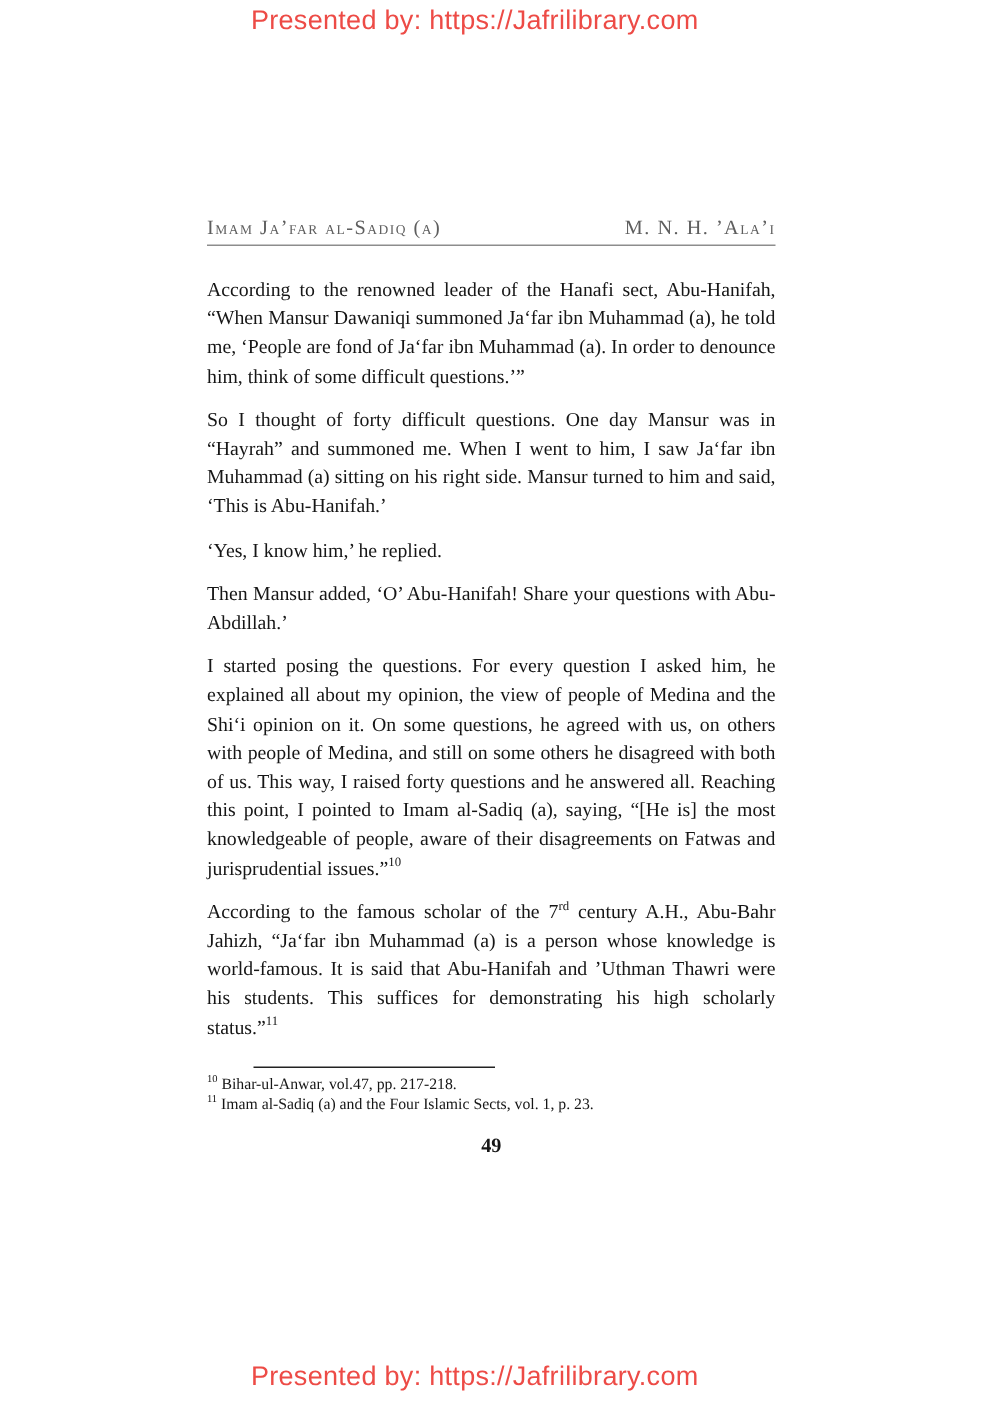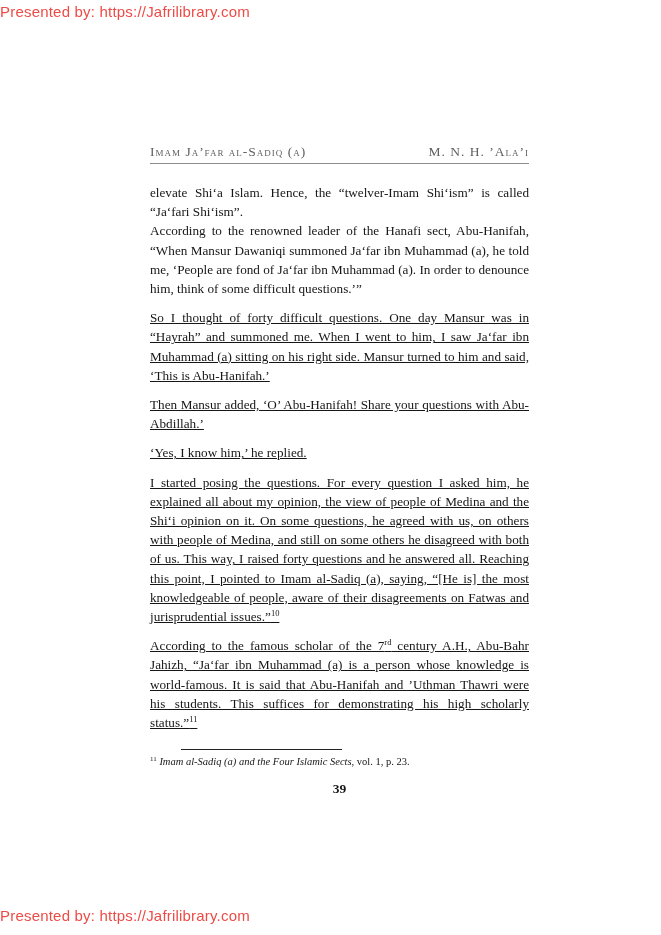--- a/index.html
+++ b/index.html
@@ -12,59 +12,58 @@
     height: 935px;
     position: relative;
     overflow: hidden;
     font-family: "Liberation Serif", serif;
     color: #161616;
   }
   .banner {
     position: absolute;
     left: 0;
     width: 633px;
-    text-align: left;
+    text-align: center;
     font-family: "Liberation Sans", sans-serif;
-    font-size: 15px;
+    font-size: 18px;
     letter-spacing: 0.2px;
   }
   .banner-top { top: 3px; }
   .banner-bottom { top: 907px; }
   .page {
     position: absolute;
     left: 138px;
     top: 144px;
     width: 379px;
-    margin-left: 12px;
   }
   .page-header {
     display: flex;
     justify-content: space-between;
     align-items: baseline;
     font-variant: small-caps;
     letter-spacing: 1px;
     font-size: 13.5px;
     border-bottom: 1.5px solid #8d8d8d;
     padding-bottom: 3px;
   }
   .page-header span { white-space: nowrap; }
   .body-text {
     margin-top: 19px;
     font-size: 13.2px;
     line-height: 19.2px;
     text-align: justify;
   }
   .body-text p { margin: 0; }
-  .body-text p.gap { margin-top: 10px; text-decoration: underline; }
+  .body-text p.gap { margin-top: 10px; }
   sup {
     font-size: 8.5px;
     line-height: 0;
     vertical-align: super;
   }
-  .italic { font-style: italic; }
+  .italic { }
   .footnote-sep {
     margin-top: 17px;
     margin-left: 31px;
     width: 161px;
     border-top: 1.2px solid #222222;
   }
   .footnotes {
     margin-top: 5px;
     font-size: 10.5px;
     line-height: 13.5px;
@@ -84,32 +83,32 @@
 <div class="banner banner-top" style="color: rgb(237, 75, 70);">Presented by: https://Jafrilibrary.com</div>
 
 <div class="page">
 
   <div class="page-header" style="color: rgb(94, 94, 94);">
     <span>Imam Ja’far al-Sadiq (a)</span>
     <span>M. N. H. ’Ala’i</span>
   </div>
 
   <div class="body-text">
-    <p><span>elevate Shi‘a Islam. Hence, the “twelver-Imam Shi‘ism” is called “Ja‘fari Shi‘ism”.</span></p>
     <p><span>According to the renowned leader of the Hanafi sect, Abu-Hanifah, “When Mansur Dawaniqi summoned Ja‘far ibn Muhammad (a), he told me, ‘People are fond of Ja‘far ibn Muhammad (a). In order to denounce him, think of some difficult questions.’”</span></p>
     <p class="gap"><span>So I thought of forty difficult questions. One day Mansur was in “Hayrah” and summoned me. When I went to him, I saw Ja‘far ibn Muhammad (a) sitting on his right side. Mansur turned to him and said, ‘This is Abu-Hanifah.’</span></p>
+    <p class="gap"><span>‘Yes, I know him,’ he replied.</span></p>
     <p class="gap"><span>Then Mansur added, ‘O’ Abu-Hanifah! Share your questions with Abu-Abdillah.’</span></p>
-    <p class="gap"><span>‘Yes, I know him,’ he replied.</span></p>
     <p class="gap"><span>I started posing the questions. For every question I asked him, he explained all about my opinion, the view of people of Medina and the Shi‘i opinion on it. On some questions, he agreed with us, on others with people of Medina, and still on some others he disagreed with both of us. This way, I raised forty questions and he answered all. Reaching this point, I pointed to Imam al-Sadiq (a), saying, “[He is] the most knowledgeable of people, aware of their disagreements on Fatwas and jurisprudential issues.”</span><sup>10</sup></p>
     <p class="gap"><span>According to the famous scholar of the 7</span><sup>rd</sup><span> century A.H., Abu-Bahr Jahizh, “Ja‘far ibn Muhammad (a) is a person whose knowledge is world-famous. It is said that Abu-Hanifah and ’Uthman Thawri were his students. This suffices for demonstrating his high scholarly status.”</span><sup>11</sup></p>
   </div>
 
   <div class="footnote-sep"></div>
 
   <div class="footnotes">
+    <p><sup>10</sup><span> Bihar-ul-Anwar, vol.47, pp. 217-218.</span></p>
     <p><sup>11</sup><span> </span><span class="italic">Imam al-Sadiq (a) and the Four Islamic Sects</span><span>, vol. 1, p. 23.</span></p>
   </div>
 
-  <div class="page-number">39</div>
+  <div class="page-number">49</div>
 
 </div>
 
 <div class="banner banner-bottom" style="color: rgb(237, 75, 70);">Presented by: https://Jafrilibrary.com</div>
 
 </body></html>

